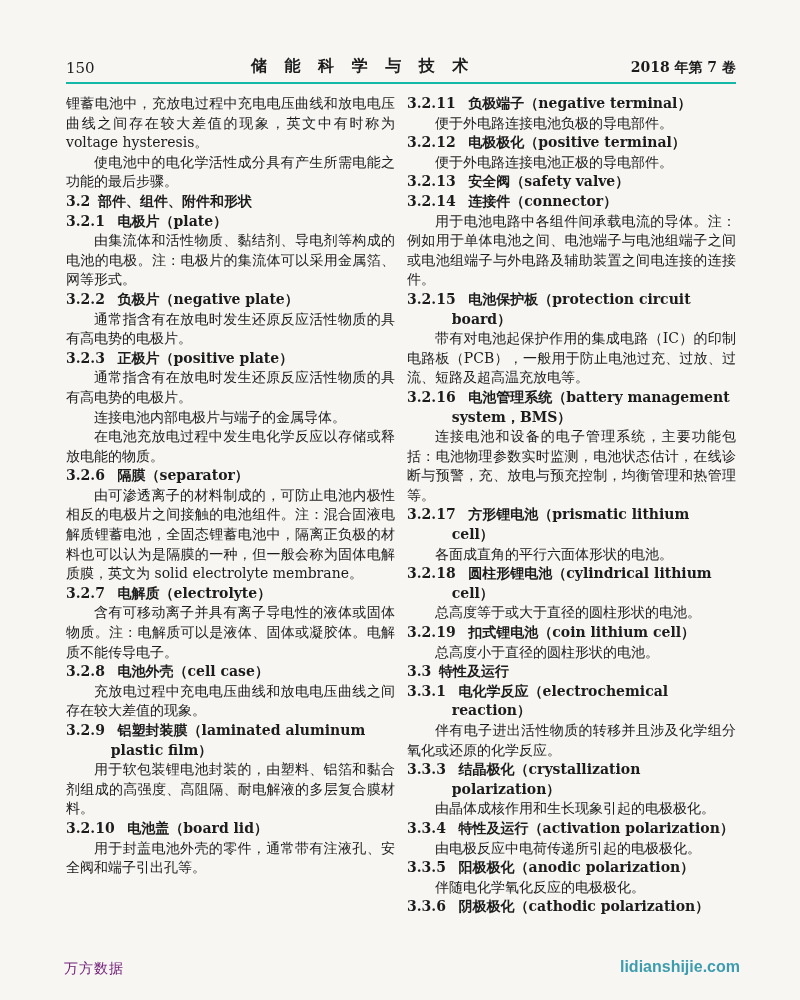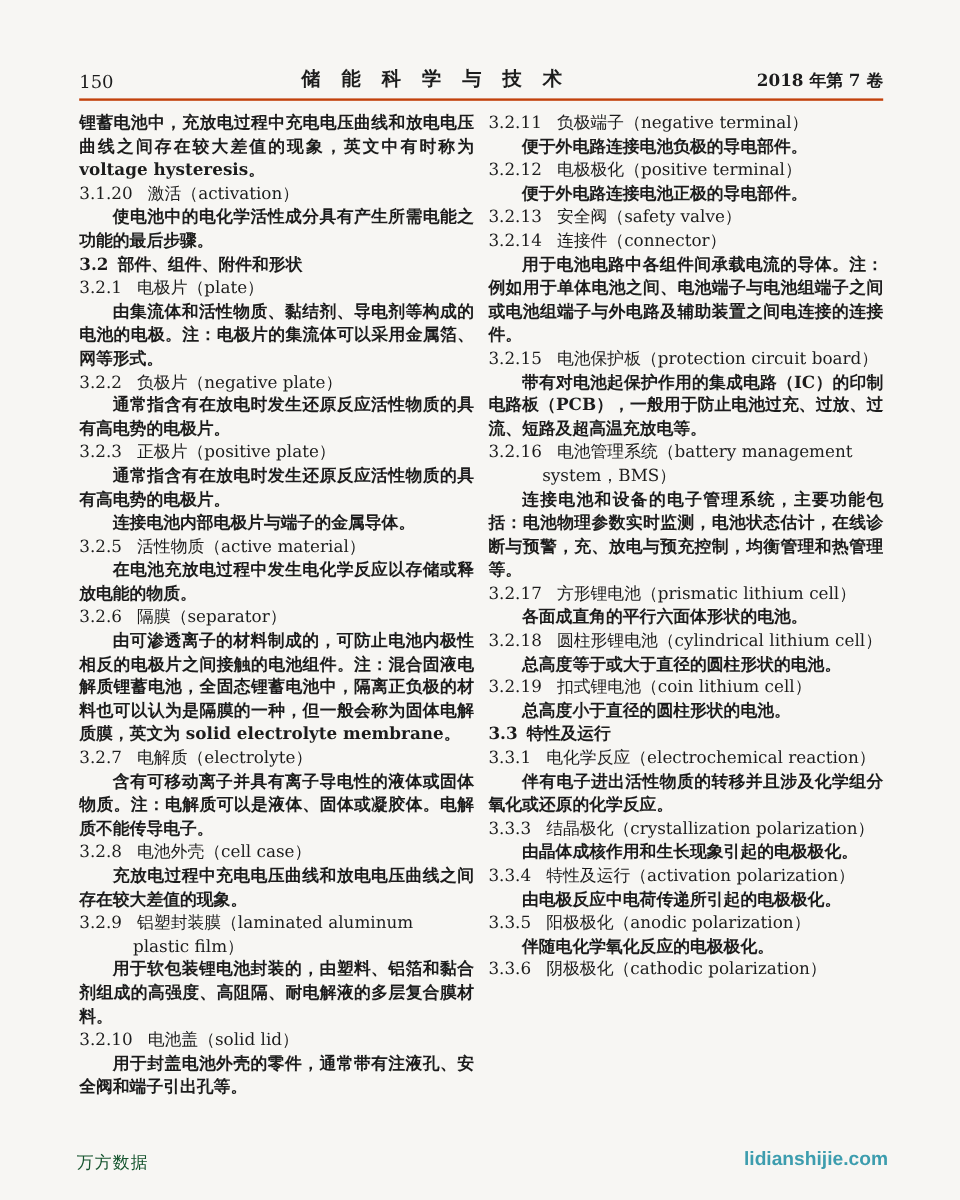--- a/index.html
+++ b/index.html
@@ -9,50 +9,50 @@
     font-family:"DejaVu Serif","Liberation Serif",serif;
     color:#1c1c1c;
     overflow:hidden;
     position:relative;
   }
   .page{
     padding:56px 64px 0 66px;
   }
   .page-header{
     display:flex;align-items:flex-end;justify-content:space-between;
-    border-bottom:2px solid #c2410c;
+    border-bottom:2px solid #14b8a6;
     padding-bottom:5px;
   }
   .page-header .pageno{font-size:15px;}
   .page-header .jtitle{font-size:16px;font-weight:bold;letter-spacing:6px;}
   .page-header .issue{font-size:14px;font-weight:bold;}
   .columns{
     display:flex;gap:12px;margin-top:10px;
   }
   .col{flex:1 1 0;min-width:0;font-size:14px;line-height:19.6px;}
   .entry{margin:0;}
-  p{margin:0;font-weight:bold;}
+  p{margin:0;}
   .heading{
-    font-weight:normal;
+    font-weight:bold;
     text-align:left;
     padding-left:3.2em;text-indent:-3.2em;
   }
   .heading .num{margin-right:0.9em;}
   .section-heading{font-weight:bold;}
   .section-heading .num{margin-right:0.55em;}
   .def{
     text-align:justify;
     text-indent:2em;
   }
   .cont{
     text-align:justify;
   }
   .page-footer-left{
     position:absolute;left:64px;bottom:22px;
-    font-size:14px;color:#14532d;letter-spacing:1px;
+    font-size:14px;color:#701a75;letter-spacing:1px;
     font-family:"DejaVu Serif","Liberation Serif",serif;
   }
   .page-footer-right{
     position:absolute;right:60px;bottom:24px;
     font-size:16px;font-weight:bold;
     font-family:Liberation Sans, sans-serif;
   }
 </style>
 </head>
 <body>
@@ -65,21 +65,20 @@
     <span class="issue">2018 年第 7 卷</span>
   </div>
 
   <div class="columns">
     <div class="col" id="col-left">
   <div class="entry">
     <p class="cont">锂蓄电池中，充放电过程中充电电压曲线和放电电压曲线之间存在较大差值的现象，英文中有时称为 voltage hysteresis。</p>
   </div>
 
   <div class="entry">
-    <p class="heading"><span class="num">3.1.20</span><span class="zh">激活</span><span class="en">（activation）</span></p>
     <p class="def">使电池中的电化学活性成分具有产生所需电能之功能的最后步骤。</p>
   </div>
 
   <div class="entry">
     <p class="section-heading"><span class="num">3.2</span><span class="zh">部件、组件、附件和形状</span></p>
   </div>
 
   <div class="entry">
     <p class="heading"><span class="num">3.2.1</span><span class="zh">电极片</span><span class="en">（plate）</span></p>
     <p class="def">由集流体和活性物质、黏结剂、导电剂等构成的电池的电极。注：电极片的集流体可以采用金属箔、网等形式。</p>
@@ -93,21 +92,20 @@
   <div class="entry">
     <p class="heading"><span class="num">3.2.3</span><span class="zh">正极片</span><span class="en">（positive plate）</span></p>
     <p class="def">通常指含有在放电时发生还原反应活性物质的具有高电势的电极片。</p>
   </div>
 
   <div class="entry">
     <p class="def">连接电池内部电极片与端子的金属导体。</p>
   </div>
 
   <div class="entry">
-    <p class="heading"><span class="num">3.2.5</span><span class="zh">活性物质</span><span class="en">（active material）</span></p>
     <p class="def">在电池充放电过程中发生电化学反应以存储或释放电能的物质。</p>
   </div>
 
   <div class="entry">
     <p class="heading"><span class="num">3.2.6</span><span class="zh">隔膜</span><span class="en">（separator）</span></p>
     <p class="def">由可渗透离子的材料制成的，可防止电池内极性相反的电极片之间接触的电池组件。注：混合固液电解质锂蓄电池，全固态锂蓄电池中，隔离正负极的材料也可以认为是隔膜的一种，但一般会称为固体电解质膜，英文为 solid electrolyte membrane。</p>
   </div>
 
   <div class="entry">
     <p class="heading"><span class="num">3.2.7</span><span class="zh">电解质</span><span class="en">（electrolyte）</span></p>
@@ -118,21 +116,21 @@
     <p class="heading"><span class="num">3.2.8</span><span class="zh">电池外壳</span><span class="en">（cell case）</span></p>
     <p class="def">充放电过程中充电电压曲线和放电电压曲线之间存在较大差值的现象。</p>
   </div>
 
   <div class="entry">
     <p class="heading"><span class="num">3.2.9</span><span class="zh">铝塑封装膜</span><span class="en">（laminated aluminum plastic film）</span></p>
     <p class="def">用于软包装锂电池封装的，由塑料、铝箔和黏合剂组成的高强度、高阻隔、耐电解液的多层复合膜材料。</p>
   </div>
 
   <div class="entry">
-    <p class="heading"><span class="num">3.2.10</span><span class="zh">电池盖</span><span class="en">（solid lid）</span></p>
+    <p class="heading"><span class="num">3.2.10</span><span class="zh">电池盖</span><span class="en">（board lid）</span></p>
     <p class="def">用于封盖电池外壳的零件，通常带有注液孔、安全阀和端子引出孔等。</p>
   </div>
 </div>
     <div class="col" id="col-right">
   <div class="entry">
     <p class="heading"><span class="num">3.2.11</span><span class="zh">负极端子</span><span class="en">（negative terminal）</span></p>
     <p class="def">便于外电路连接电池负极的导电部件。</p>
   </div>
 
   <div class="entry">

